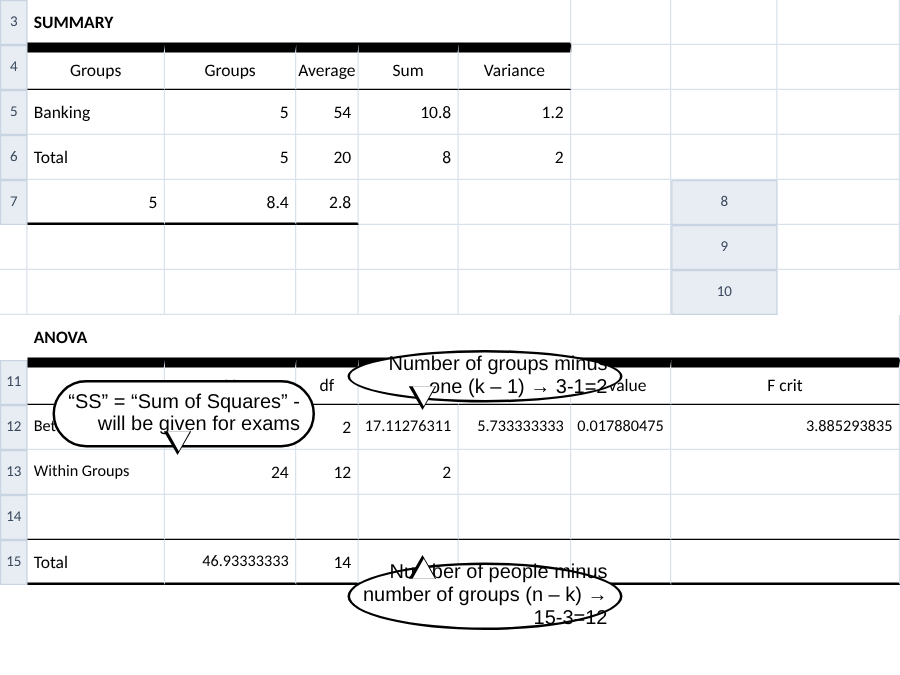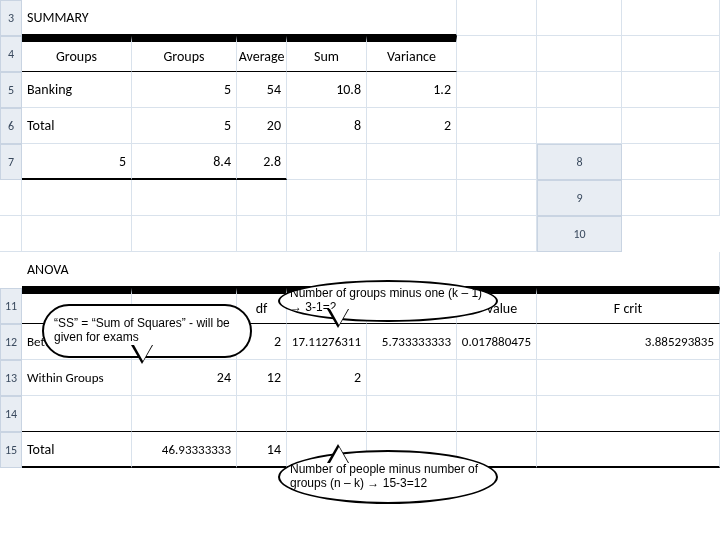--- a/index.html
+++ b/index.html
@@ -31,32 +31,32 @@
     border-right: 1px solid #d9e2ec;
     border-bottom: 1px solid #d9e2ec;
     display: flex;
     align-items: center;
     padding: 0 5px;
     white-space: nowrap;
     overflow: hidden;
   }
   .num { justify-content: flex-end; }
   .hdr { justify-content: center; font-weight: 500; border-top: 6px solid #000000;}
-  .bold { font-weight: normal; }
+  .bold { font-weight: bold; }
   .underThick { border-bottom: 2px solid #000; }
   .underMed { border-bottom: 1.5px solid #000; }
 
   .bubble {
     position: absolute;
     background: #fff;
     border: 2px solid #000;
     border-radius: 50%/50%;
     font-family: "Comic Sans MS", cursive, sans-serif;
-    font-size: 12px;
-    text-align: left;
+    font-size: 16px;
+    text-align: right;
     display: flex;
     align-items: center;
     justify-content: center;
     padding: 4px 10px;
     line-height: 1.15;
   }
   .b1 { top: 304px; left: 42px; width: 210px; height: 54px; border-radius: 28px; }
   .b1::after {
     content: "";
     position: absolute;

